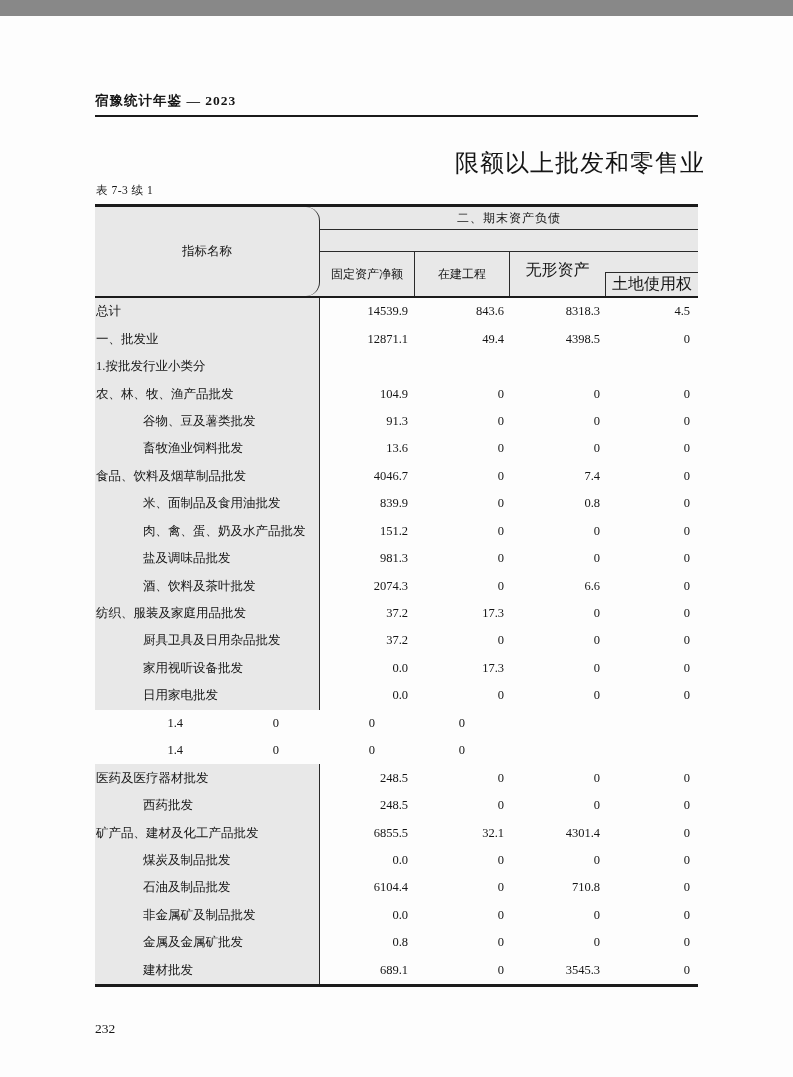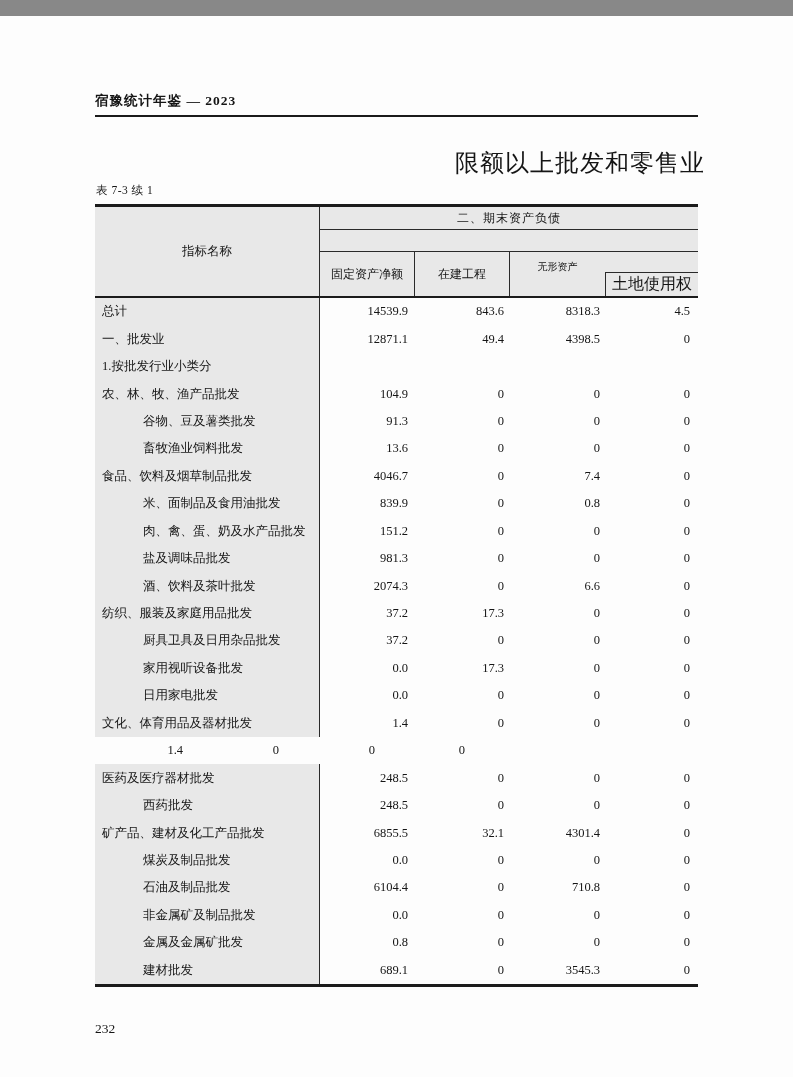--- a/index.html
+++ b/index.html
@@ -43,57 +43,58 @@
   .thead {
     display:flex; height:91px;
     background:#e8e8e8;
     border-bottom:2px solid #1b1b1b;
   }
   .corner-cell {
     width:225px; flex:0 0 225px;
     border-right:1px solid #2a2a2a;
     display:flex; align-items:center; justify-content:center;
     font-size:12.5px;
+    border-radius:14px;
   }
   .head-right { flex:1; display:flex; flex-direction:column; }
   .group-row {
     height:24px; border-bottom:1px solid #2a2a2a;
     display:flex; align-items:center; justify-content:center;
     font-size:12px; letter-spacing:1px;
   }
   .spacer-row { height:22px; border-bottom:1px solid #2a2a2a; }
   .sub-row { height:45px; display:flex; }
   .sub-cell {
     display:flex; align-items:center; justify-content:center;
     font-size:12px;
   }
   .sub-c1 { width:95px; flex:0 0 95px; border-right:1px solid #2a2a2a; }
   .sub-c2 { width:95px; flex:0 0 95px; border-right:1px solid #2a2a2a; }
   .sub-c3 { flex:1; position:relative; align-items:flex-start; justify-content:flex-start; }
   .sub-c3-label {
-    width:95px; text-align:center; padding-top:8px; font-size:10px;
+    width:95px; text-align:center; padding-top:8px; font-size:16px;
   }
   .land-box {
     position:absolute; right:0; bottom:0;
     width:93px; height:24px;
     border-top:1px solid #2a2a2a;
     border-left:1px solid #2a2a2a;
     display:flex; align-items:center; justify-content:center;
     font-size:16px;
   }
   
   .tbody { height:686px; display:flex; flex-direction:column; }
   .trow { flex:1; display:flex; align-items:stretch; }
   .cell-label {
     width:225px; flex:0 0 225px;
     background:#e8e8e8;
     border-right:1px solid #2a2a2a;
     display:flex; align-items:center;
     font-size:12.5px;
-    padding-left:7px;
+    padding-left:1px;
     white-space:nowrap;
   }
   .indent-1 { }
   .indent-2 { padding-left:48px; }
   .cell-num {
     display:flex; align-items:center; justify-content:flex-end;
     font-size:12.5px;
   }
   .cn1 { width:95px; flex:0 0 95px; padding-right:7px; }
   .cn2 { width:95px; flex:0 0 95px; padding-right:6px; }
@@ -233,21 +234,20 @@
           <div class="cell-num cn4">0</div>
         </div>
         <div class="trow">
           <div class="cell-label indent-2">日用家电批发</div>
           <div class="cell-num cn1">0.0</div>
           <div class="cell-num cn2">0</div>
           <div class="cell-num cn3">0</div>
           <div class="cell-num cn4">0</div>
         </div>
         <div class="trow">
-          <div class="cell-label indent-1">文化、体育用品及器材批发</div>
           <div class="cell-num cn1">1.4</div>
           <div class="cell-num cn2">0</div>
           <div class="cell-num cn3">0</div>
           <div class="cell-num cn4">0</div>
         </div>
         <div class="trow">
           <div class="cell-num cn1">1.4</div>
           <div class="cell-num cn2">0</div>
           <div class="cell-num cn3">0</div>
           <div class="cell-num cn4">0</div>

